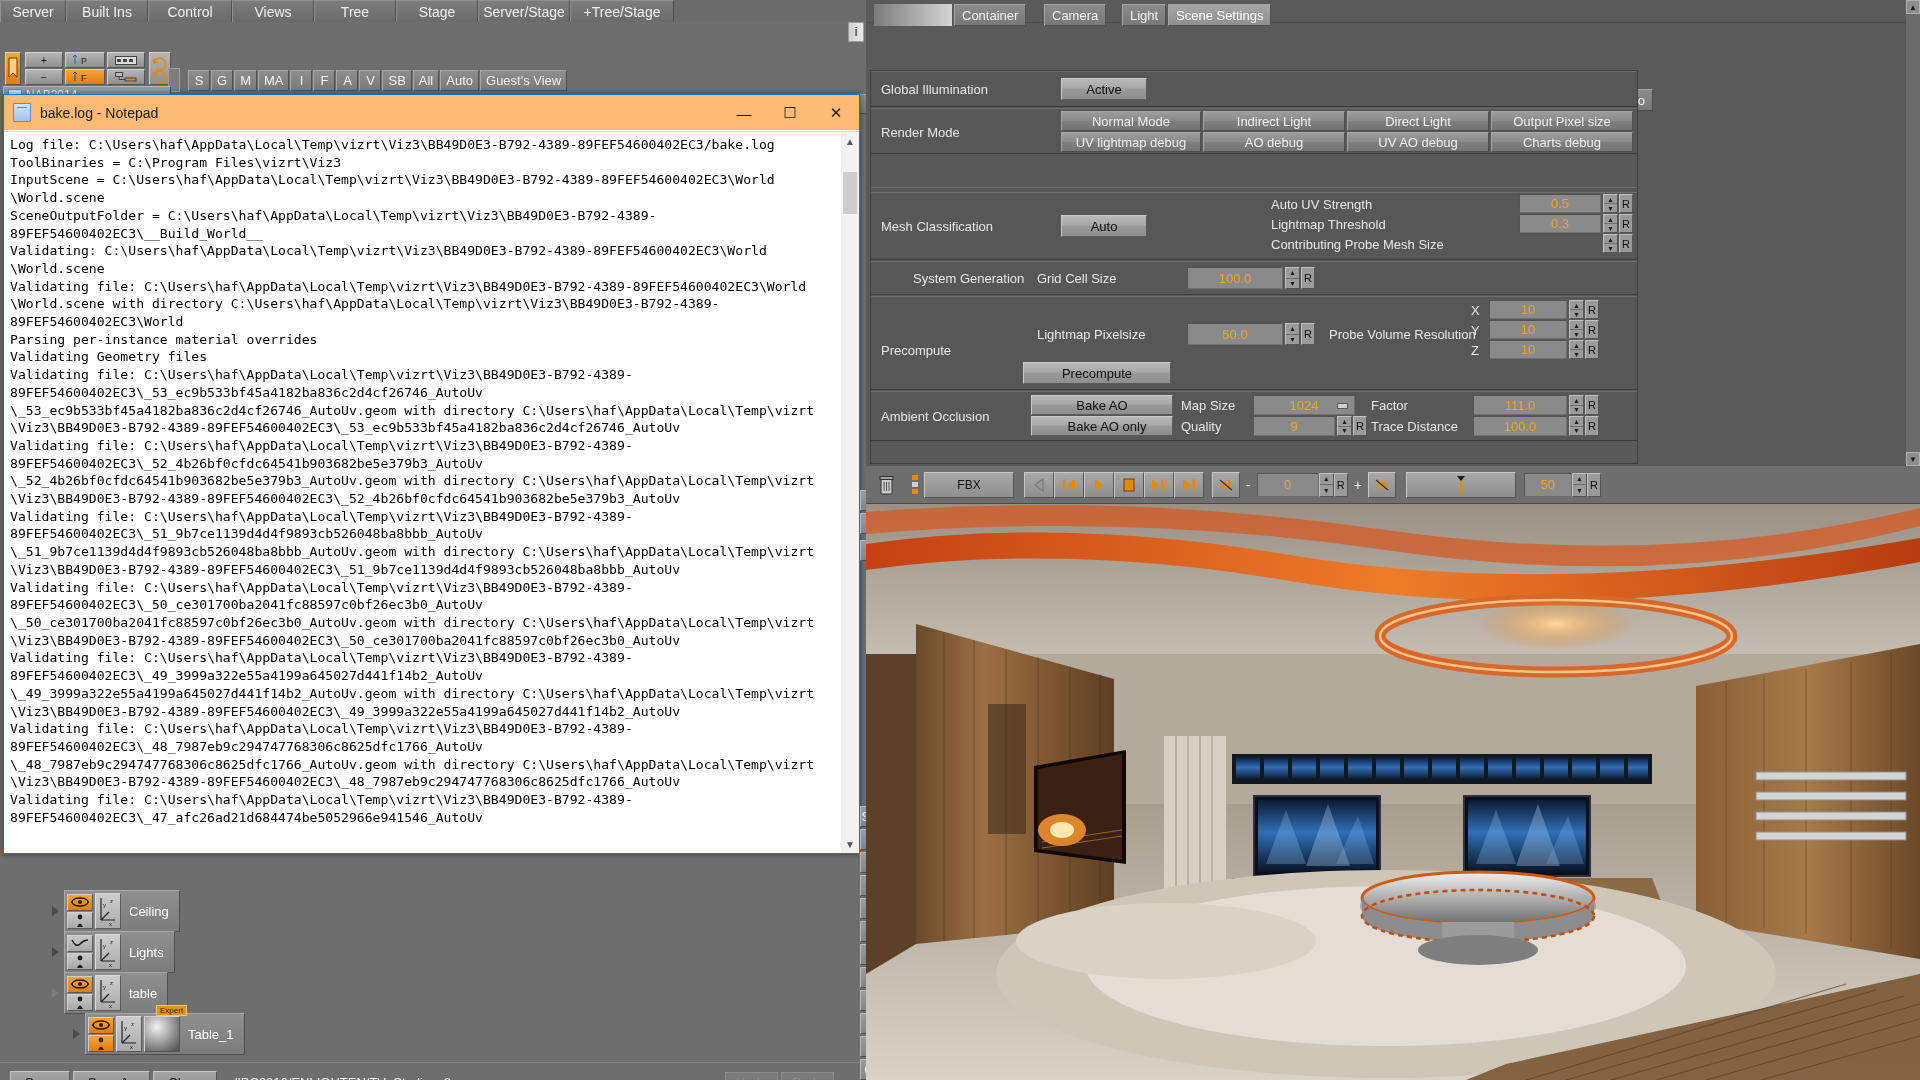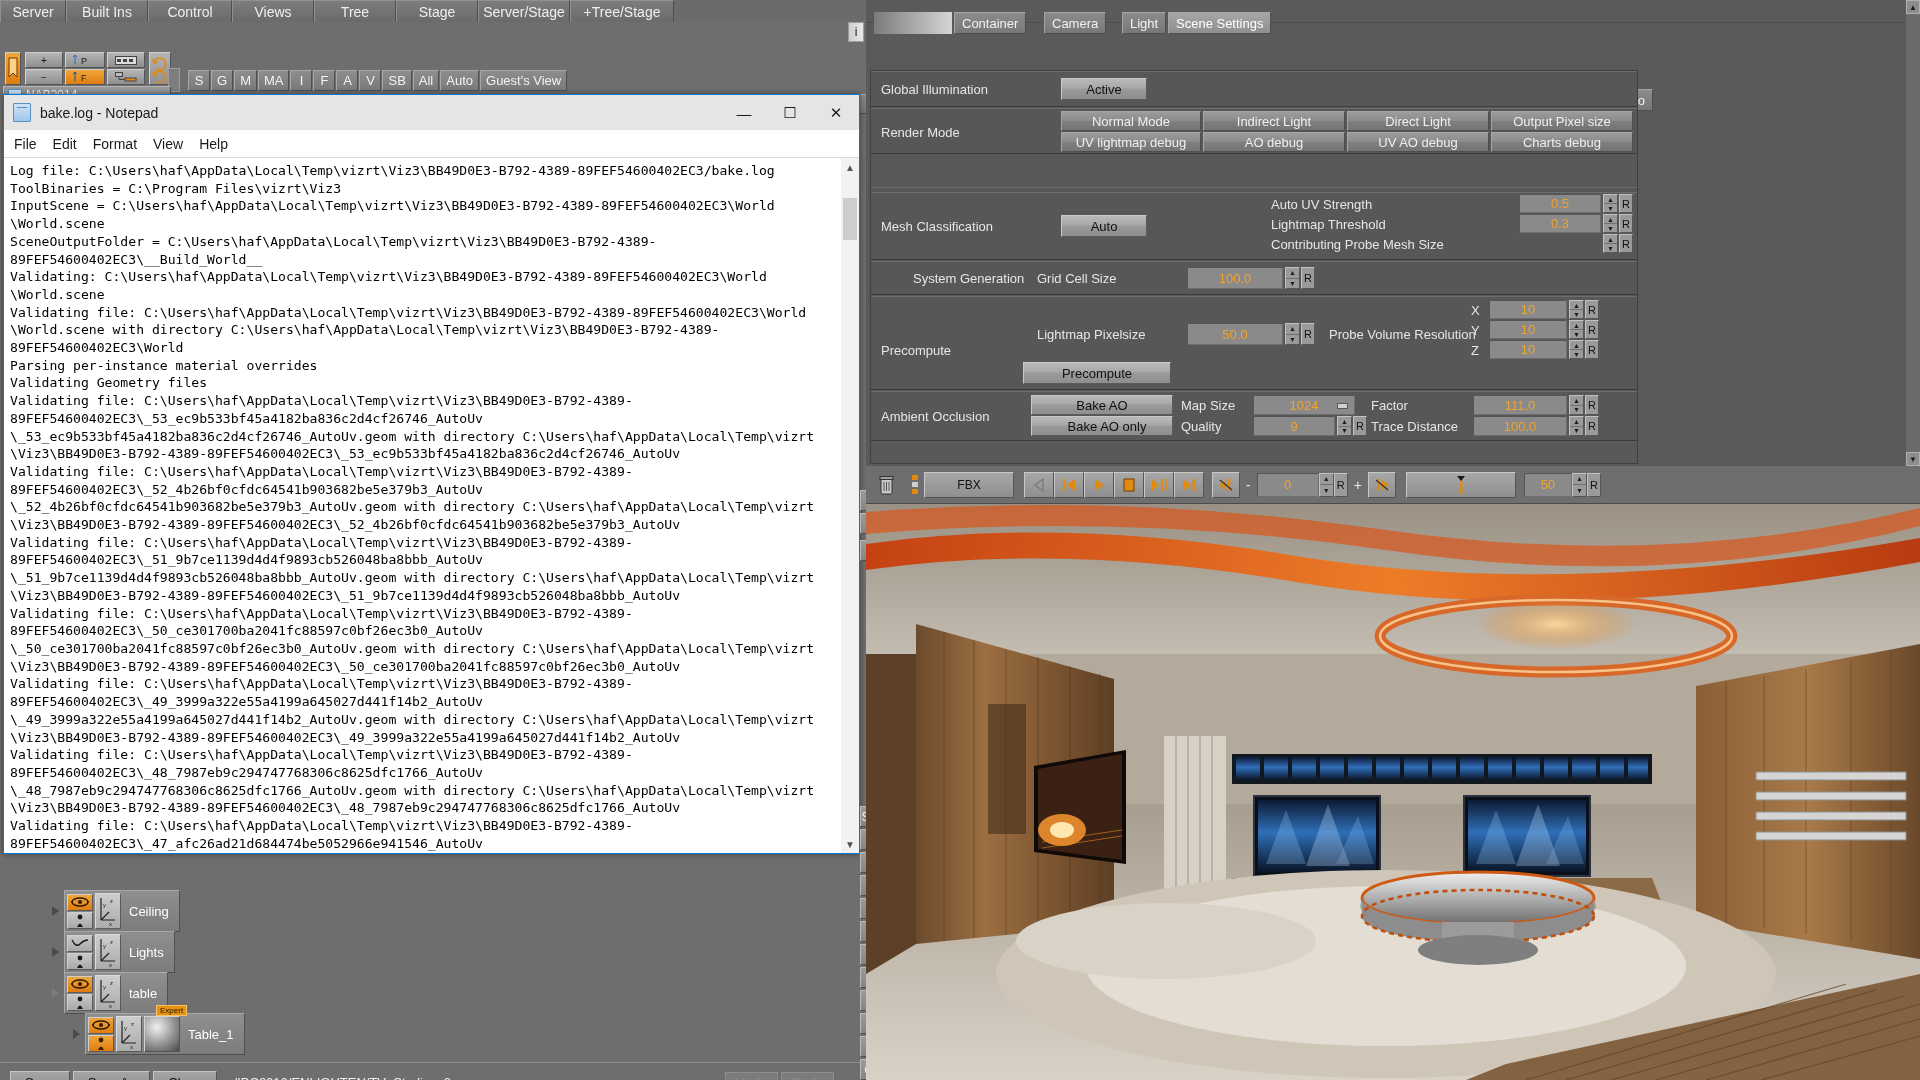--- a/index.html
+++ b/index.html
@@ -122,21 +122,21 @@
   }
 
   
   #notepad {
     position: absolute; left: 3px; top: 94px; width: 857px; height: 760px;
     background: #ffffff; border: 1px solid #0078d7;
     box-shadow: 0 0 6px rgba(0,0,0,.45);
     display: flex; flex-direction: column;
   }
   #np-title {
-    height: 36px; background: #e5e5e5; display: flex; align-items: center;
+    height: 36px; background: #fdba74; display: flex; align-items: center;
     border-bottom: 1px solid #fff; position: relative;
   }
   #np-icon {
     width: 18px; height: 19px; margin-left: 9px; margin-right: 9px;
     background: linear-gradient(to bottom,#cfe3f5,#9fc6ea);
     border: 1px solid #5b8fc0; border-radius: 1px; position: relative;
   }
   #np-icon:after {
     content: ""; position: absolute; left: 3px; top: 3px; right: 3px;
     border-top: 1px solid #5b8fc0; box-shadow: 0 3px 0 -0.5px #5b8fc0, 0 6px 0 -0.5px #5b8fc0, 0 9px 0 -0.5px #5b8fc0;
@@ -207,21 +207,21 @@
   .vb {
     width: 31px; height: 21px; margin-bottom: 2px;
     background: linear-gradient(to bottom,#9b9b9b,#858585);
     border: 1px solid #b9b9b9; border-right-color: #505050; border-bottom-color: #505050;
     display: flex; align-items: center; justify-content: center;
     color: #f0f0f0; font-size: 12px;
   }
 
   
   #rightcol { position: absolute; left: 866px; top: 0; width: 1054px; height: 1080px; background: #5a5a5a; }
-  #rtabbar1 { position: absolute; left: 0; top: 12px; width: 1054px; height: 22px; }
+  #rtabbar1 { position: absolute; left: 0; top: 4px; width: 1054px; height: 22px; }
   #rtabgrad {
     position: absolute; left: 8px; top: 0; width: 78px; height: 22px;
     background: linear-gradient(to right,#7b7b7b,#d5d5d5);
   }
   .rtab {
     position: absolute; top: 0; height: 22px; padding: 0 7px;
     display: flex; align-items: center; justify-content: center;
     background: linear-gradient(to bottom,#8b8b8b,#787878);
     border: 1px solid #a5a5a5; border-right-color: #4e4e4e; border-bottom-color: #4e4e4e;
     color: #f1f1f1; font-size: 13px; white-space: nowrap;
@@ -593,27 +593,20 @@
         <div class="wbtn">
             <span>—</span>
           </div>
         <div class="wbtn">
             <span>☐</span>
           </div>
         <div class="wbtn">
             <span>✕</span>
           </div>
       </div>
-    </div>
-    <div id="np-menu">
-      <span>File</span>
-      <span>Edit</span>
-      <span>Format</span>
-      <span>View</span>
-      <span>Help</span>
     </div>
     <div id="np-body">
       <div id="np-text">Log file: C:\Users\haf\AppData\Local\Temp\vizrt\Viz3\BB49D0E3-B792-4389-89FEF54600402EC3/bake.log
 ToolBinaries = C:\Program Files\vizrt\Viz3
 InputScene = C:\Users\haf\AppData\Local\Temp\vizrt\Viz3\BB49D0E3-B792-4389-89FEF54600402EC3\World
 \World.scene
 SceneOutputFolder = C:\Users\haf\AppData\Local\Temp\vizrt\Viz3\BB49D0E3-B792-4389-
 89FEF54600402EC3\__Build_World__
 Validating: C:\Users\haf\AppData\Local\Temp\vizrt\Viz3\BB49D0E3-B792-4389-89FEF54600402EC3\World
 \World.scene

